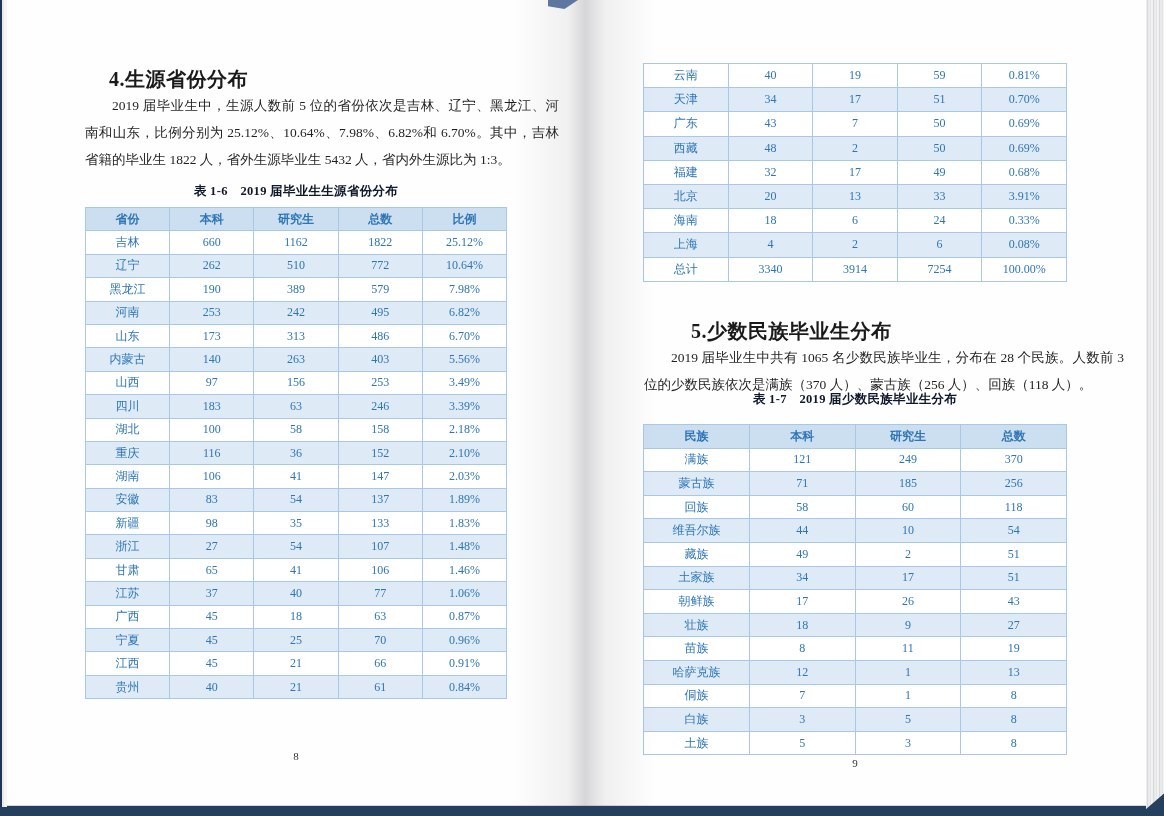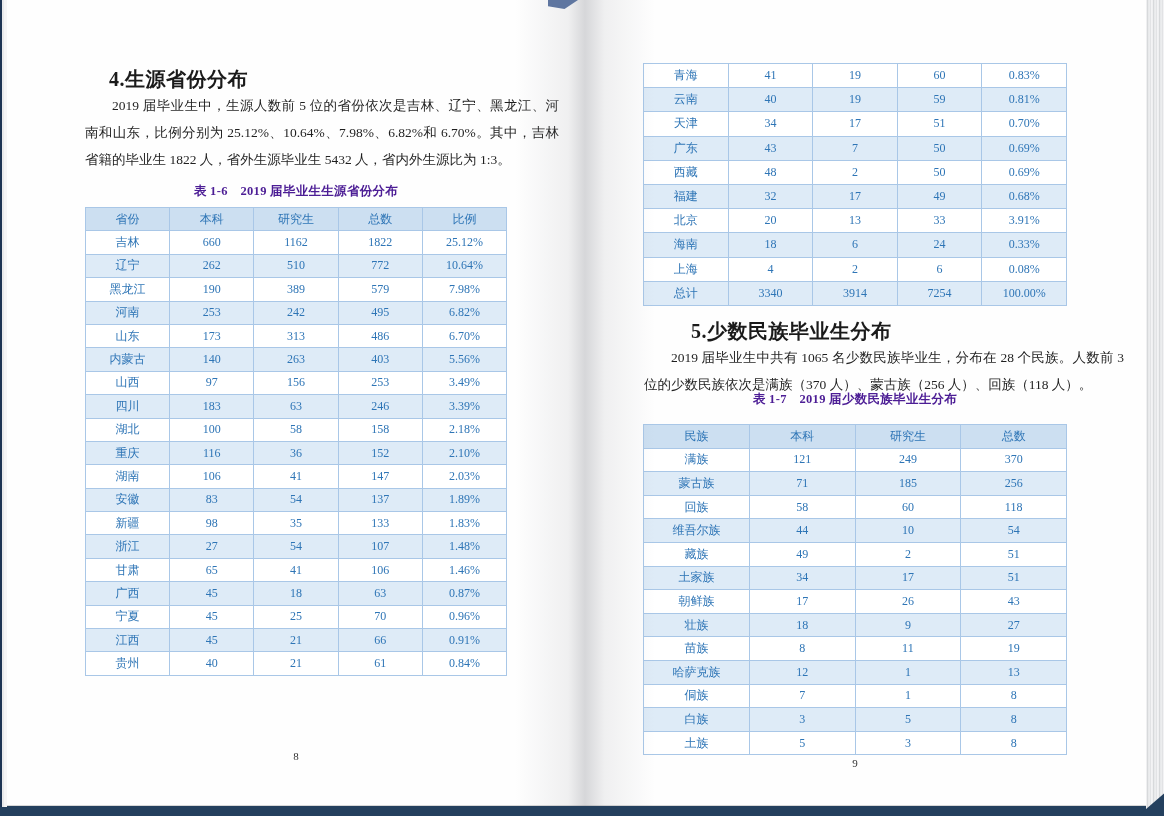--- a/index.html
+++ b/index.html
@@ -45,32 +45,32 @@
     z-index: 7;
   }
 
   
   .sec-heading { position: absolute; font-size: 20px; font-weight: bold; color: #1a1a1a; letter-spacing: 0.5px; }
   .para {
     position: absolute; font-size: 13.5px; color: #1f1f1f;
     line-height: 27px; text-align: justify; text-indent: 2em;
   }
   .tbl-caption {
-    position: absolute; font-size: 12.5px; font-weight: bold; color: #4c1d95;
+    position: absolute; font-size: 12.5px; font-weight: bold; color: #0f172a;
     text-align: center; letter-spacing: 0.3px;
   }
   .pagenum { position: absolute; font-size: 11px; color: #333; text-align: center; }
 
   
   table { border-collapse: collapse; table-layout: fixed; position: absolute; background: #fff; }
   th, td {
     border: 1px solid #a9c7e7; text-align: center; vertical-align: middle;
     color: #2e75b6; font-size: 12px; overflow: hidden; white-space: nowrap;
   }
-  thead th { background: #ccdff1; font-weight: normal; }
+  thead th { background: #ccdff1; font-weight: bold; }
   tbody tr:nth-child(even) td { background: #deebf7; }
 
   .t-province { left: 78px; top: 207px; width: 422px; }
   .t-province tr { height: 23.4px; }
   .t-province th, .t-province td { width: 20%; }
 
   .t-province-cont { left: 70px; top: 63px; width: 424px; }
   .t-province-cont tr { height: 24.2px; }
   .t-province-cont td { width: 20%; }
 
@@ -200,20 +200,27 @@
             <td>1.48%</td>
           </tr>
           <tr>
             <td>甘肃</td>
             <td>65</td>
             <td>41</td>
             <td>106</td>
             <td>1.46%</td>
           </tr>
           <tr>
+            <td>江苏</td>
+            <td>37</td>
+            <td>40</td>
+            <td>77</td>
+            <td>1.06%</td>
+          </tr>
+          <tr>
             <td>广西</td>
             <td>45</td>
             <td>18</td>
             <td>63</td>
             <td>0.87%</td>
           </tr>
           <tr>
             <td>宁夏</td>
             <td>45</td>
             <td>25</td>
@@ -236,27 +243,20 @@
           </tr>
         </tbody>
     </table>
 
     <div class="pagenum" style="left:78px; top:750px; width:422px;">8</div>
   </div>
 
   <div class="page page-right">
     <table class="t-province-cont">
       <tbody>
-          <tr>
-            <td>青海</td>
-            <td>41</td>
-            <td>19</td>
-            <td>60</td>
-            <td>0.83%</td>
-          </tr>
           <tr>
             <td>云南</td>
             <td>40</td>
             <td>19</td>
             <td>59</td>
             <td>0.81%</td>
           </tr>
           <tr>
             <td>天津</td>
             <td>34</td>

